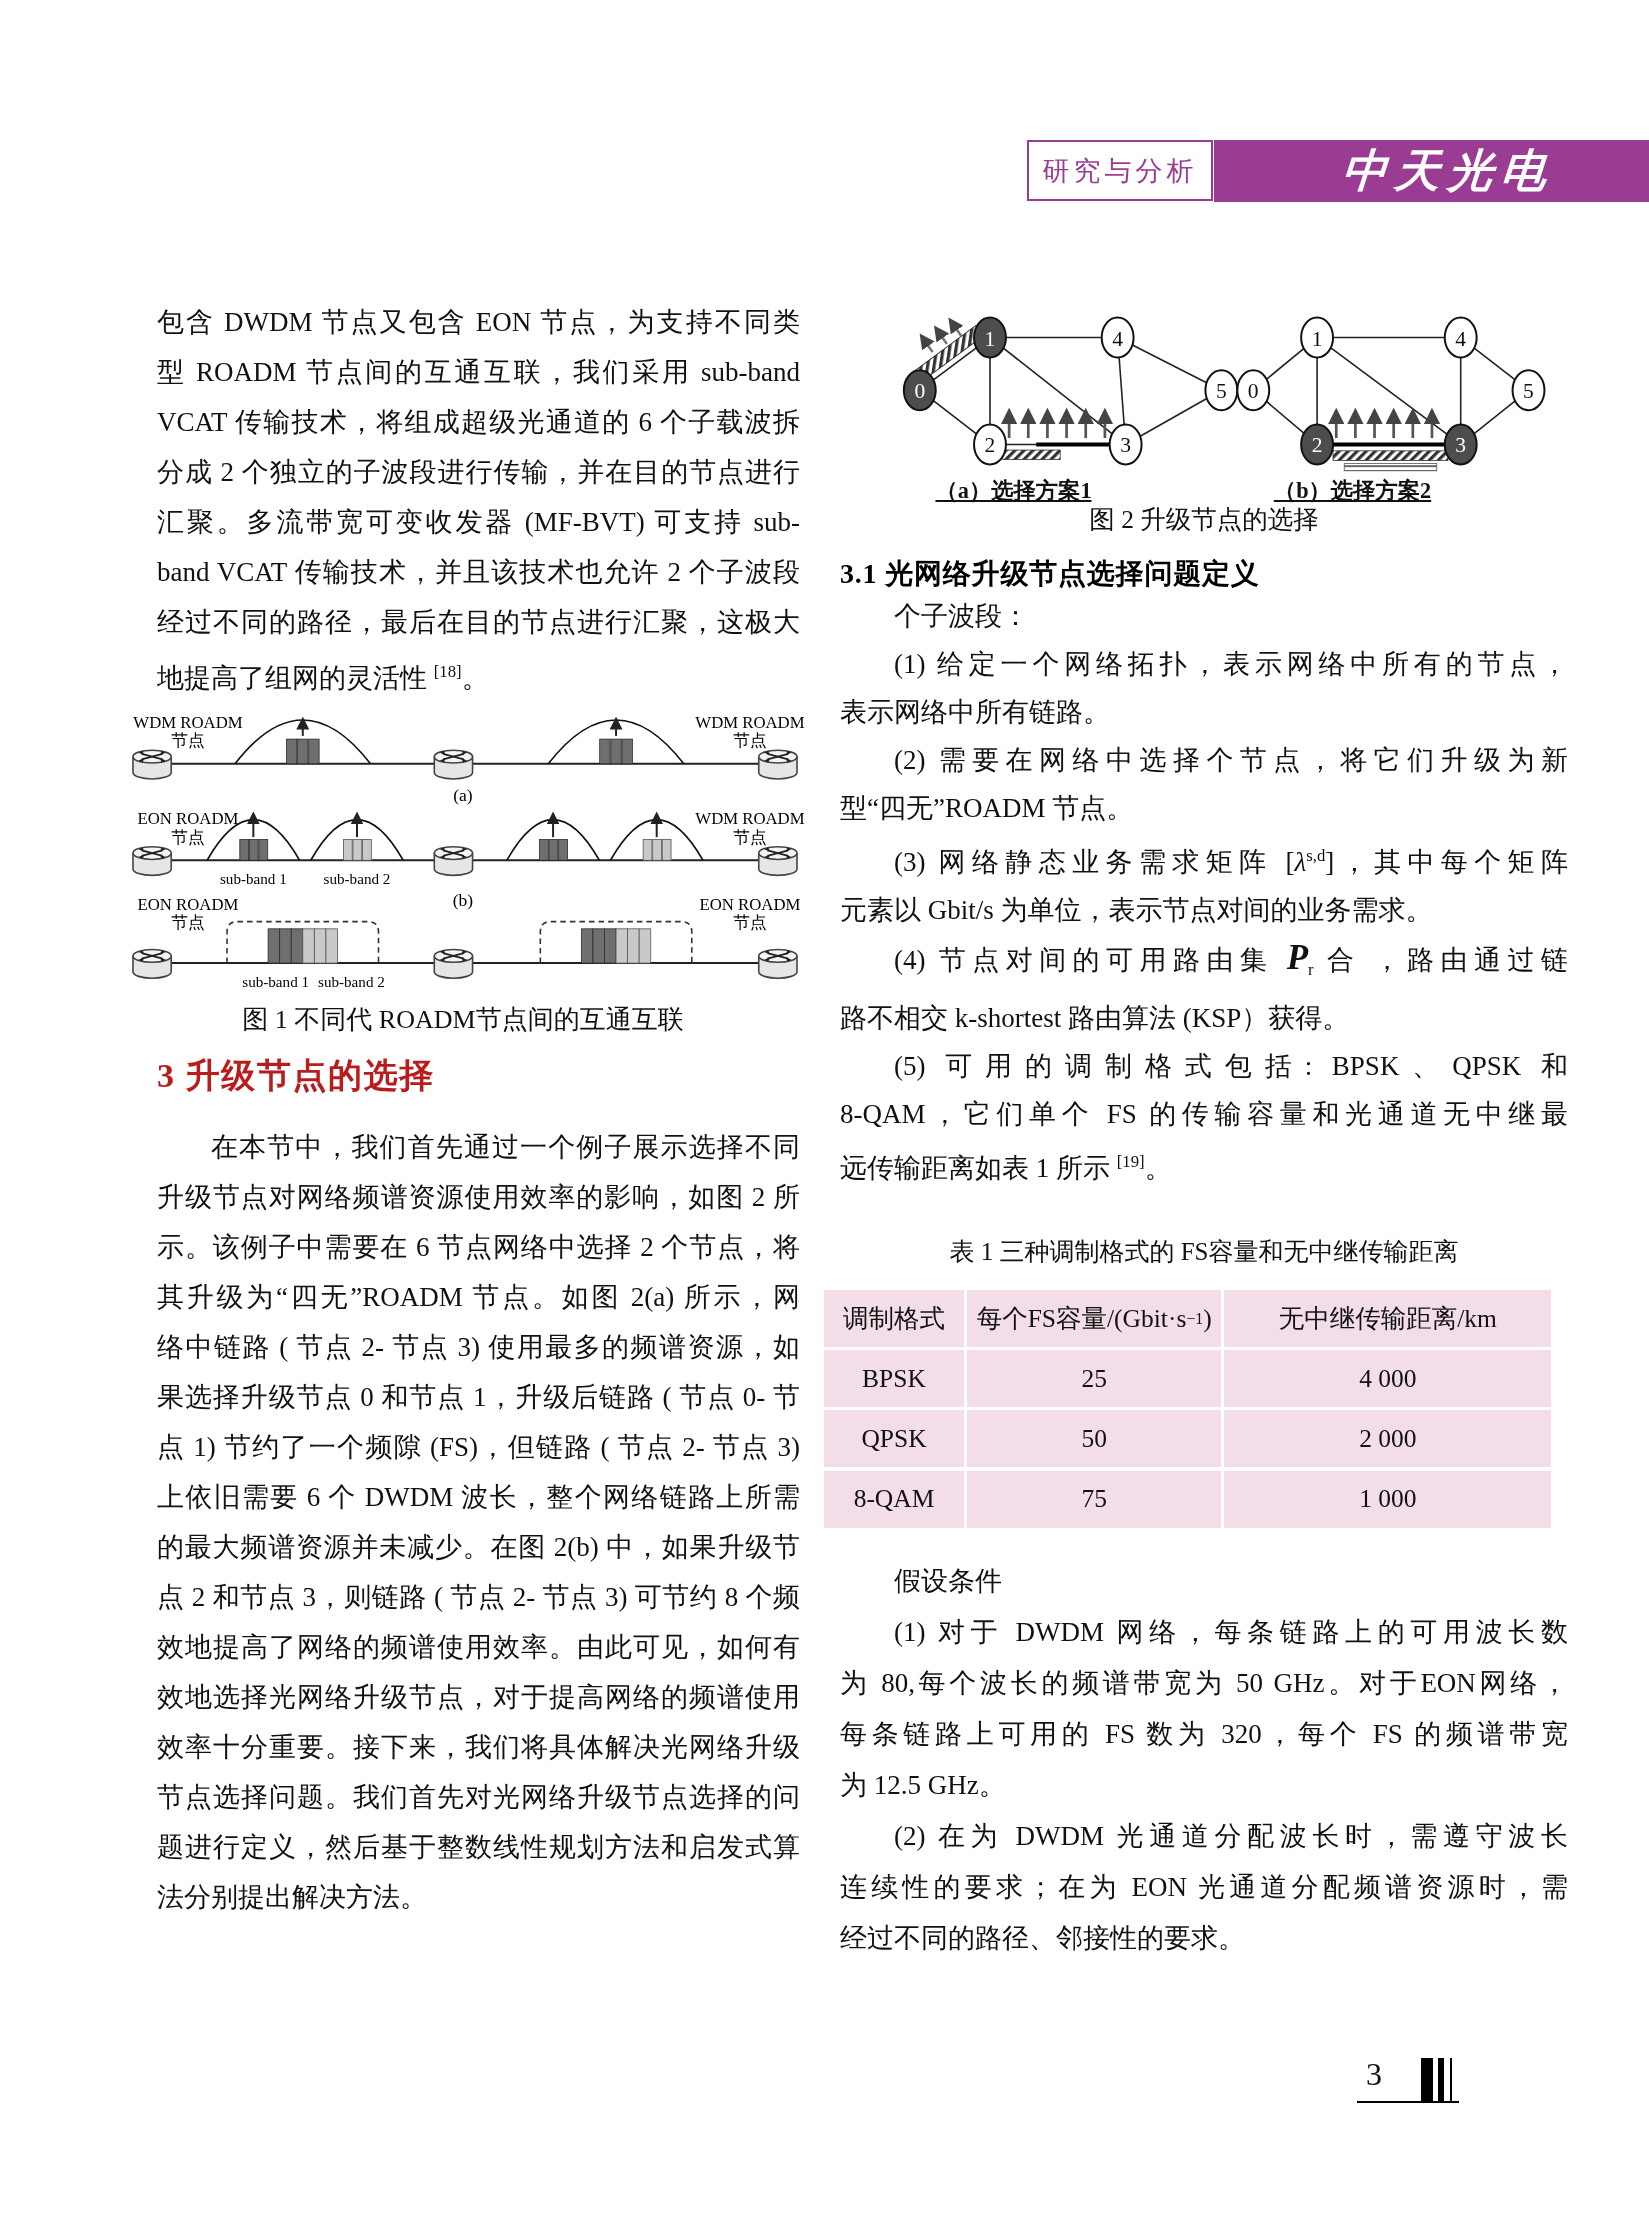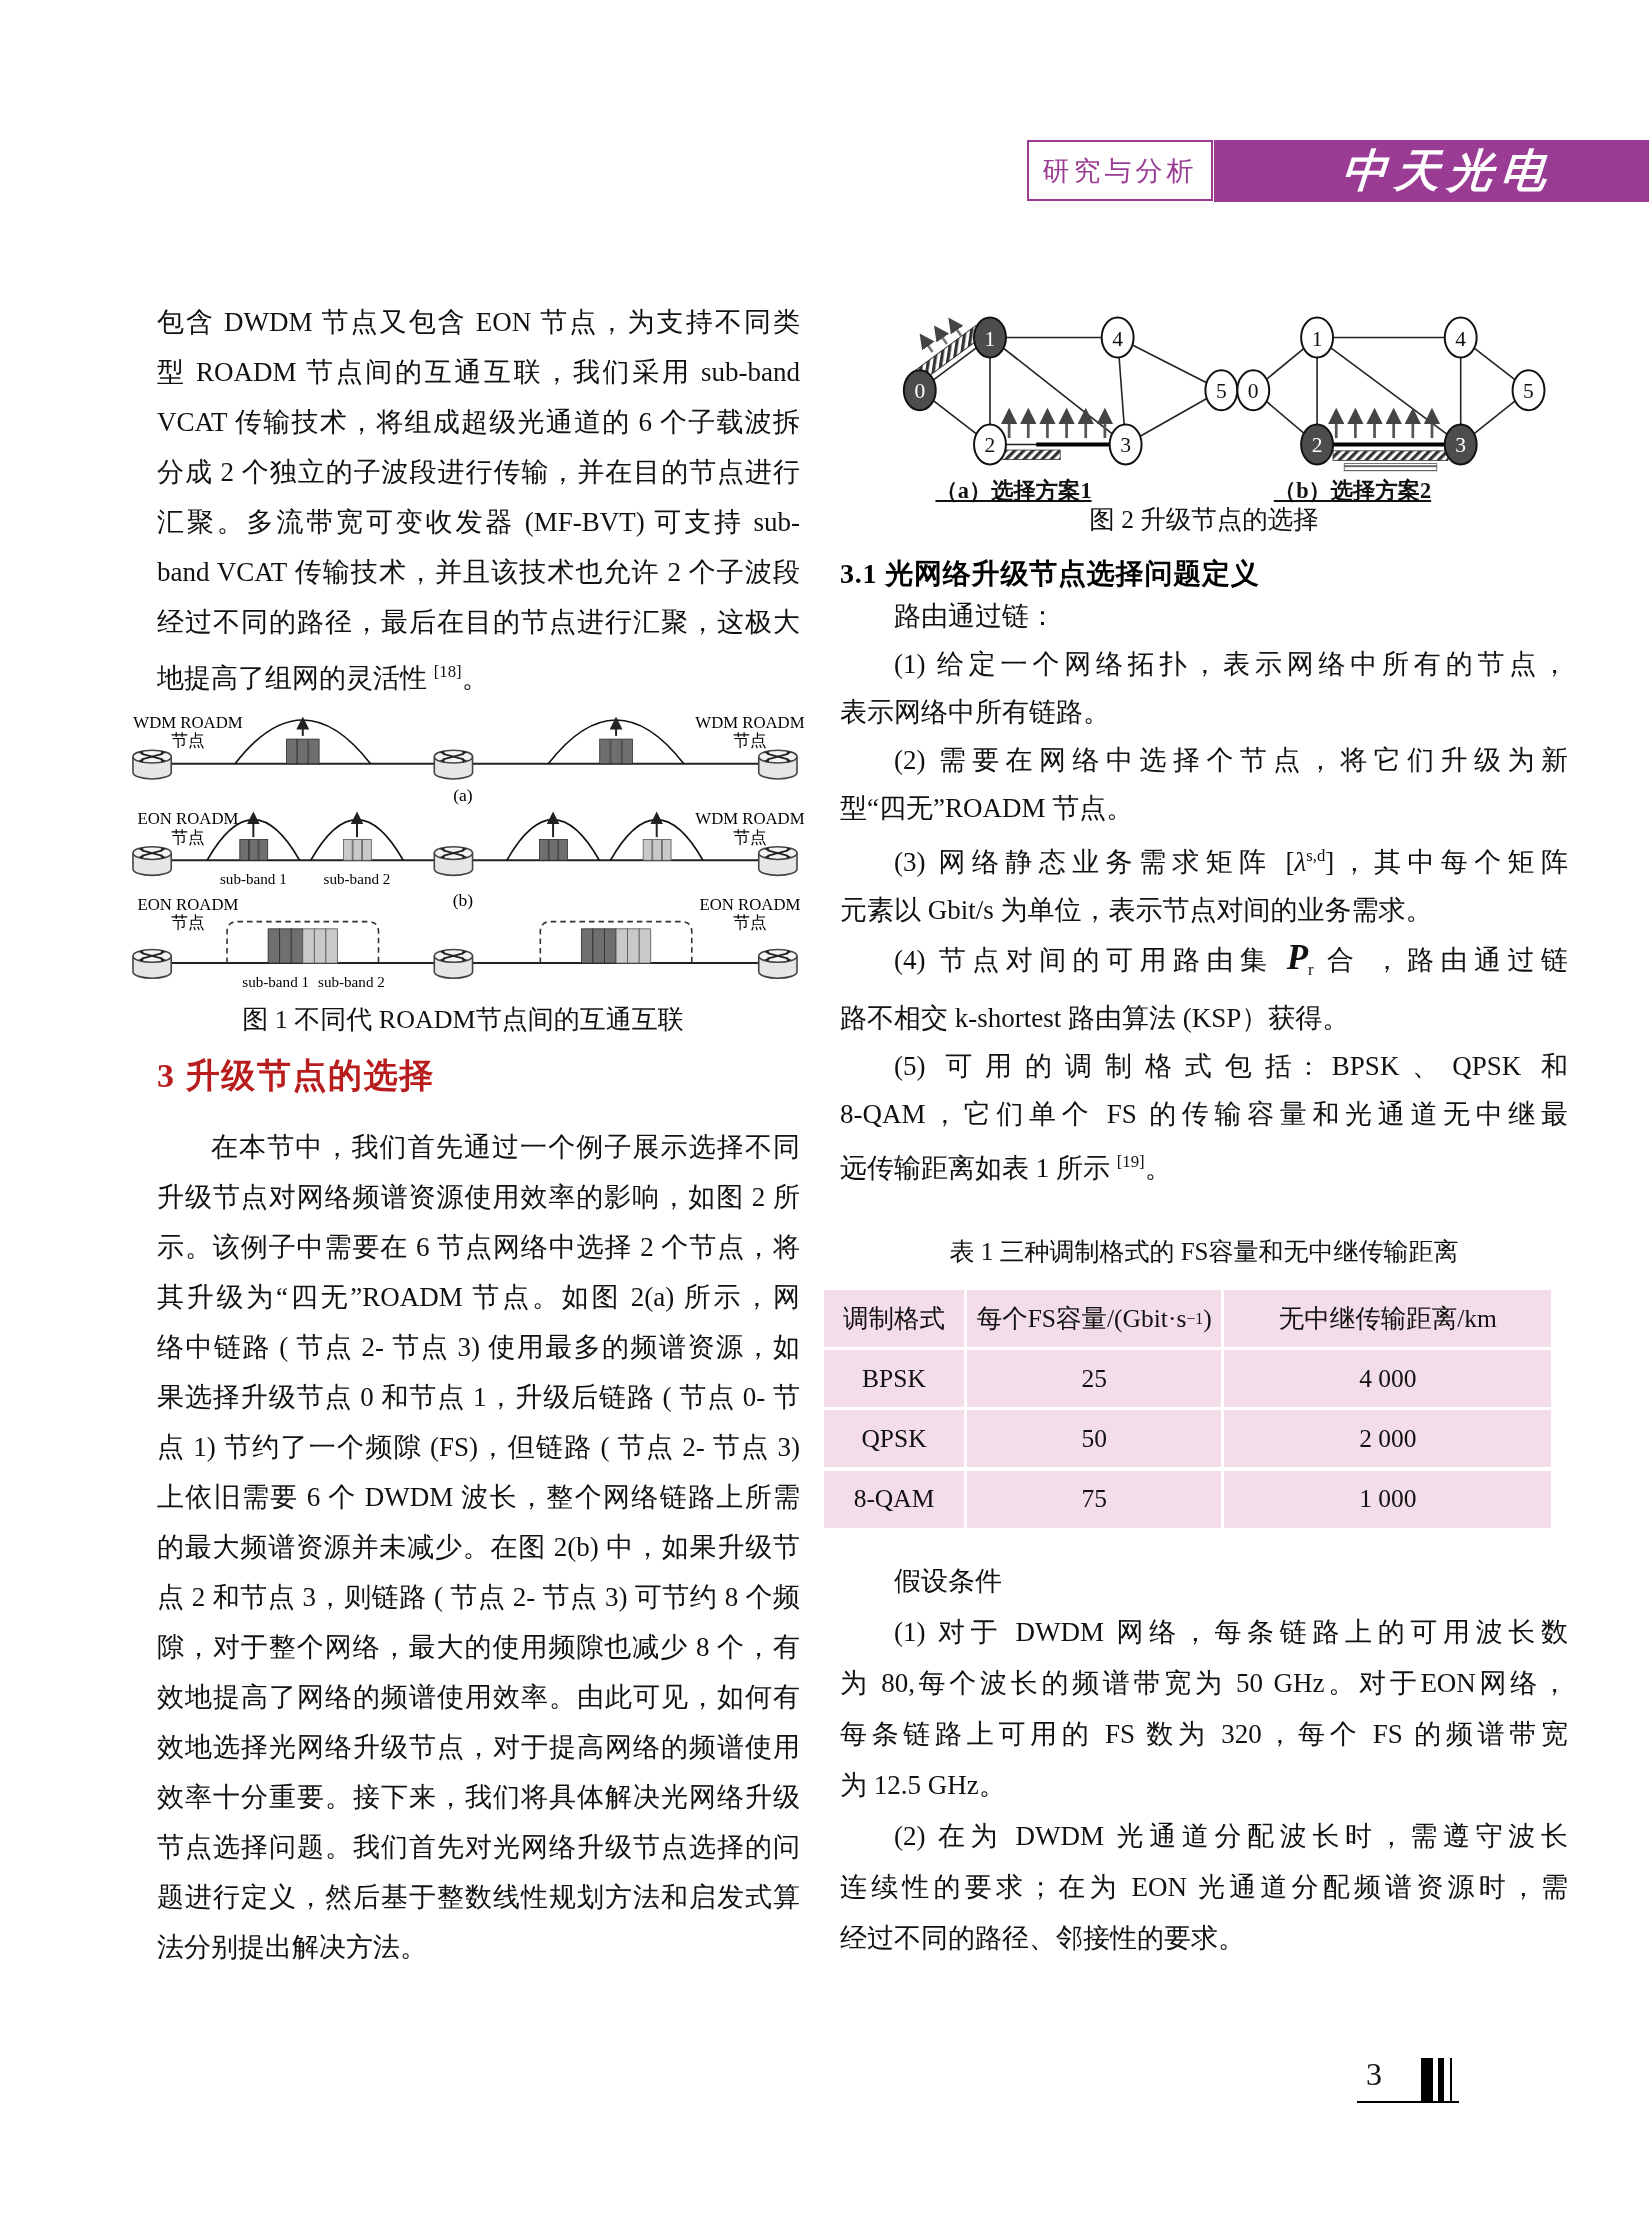--- a/index.html
+++ b/index.html
@@ -201,21 +201,20 @@
     <div class="line j ind">在本节中，我们首先通过一个例子展示选择不同</div>
     <div class="line j">升级节点对网络频谱资源使用效率的影响，如图 2 所</div>
     <div class="line j">示。该例子中需要在 6 节点网络中选择 2 个节点，将</div>
     <div class="line j">其升级为“四无”ROADM 节点。如图 2(a) 所示，网</div>
     <div class="line j">络中链路 ( 节点 2- 节点 3) 使用最多的频谱资源，如</div>
     <div class="line j">果选择升级节点 0 和节点 1，升级后链路 ( 节点 0- 节</div>
     <div class="line j">点 1) 节约了一个频隙 (FS)，但链路 ( 节点 2- 节点 3)</div>
     <div class="line j">上依旧需要 6 个 DWDM 波长，整个网络链路上所需</div>
     <div class="line j">的最大频谱资源并未减少。在图 2(b) 中，如果升级节</div>
     <div class="line j">点 2 和节点 3，则链路 ( 节点 2- 节点 3) 可节约 8 个频</div>
-    <div class="line j">隙，对于整个网络，最大的使用频隙也减少 8 个，有</div>
     <div class="line j">效地提高了网络的频谱使用效率。由此可见，如何有</div>
     <div class="line j">效地选择光网络升级节点，对于提高网络的频谱使用</div>
     <div class="line j">效率十分重要。接下来，我们将具体解决光网络升级</div>
     <div class="line j">节点选择问题。我们首先对光网络升级节点选择的问</div>
     <div class="line j">题进行定义，然后基于整数线性规划方法和启发式算</div>
     <div class="line">法分别提出解决方法。</div>
   </div>
 
   <svg style="position:absolute;left:840px;top:307px;" width="730" height="168" viewBox="0 0 915 210">
     <defs>
@@ -317,21 +316,21 @@
       <text x="863" y="114" font-size="27" text-anchor="middle" fill="#111">5</text>
     </g>
   </svg>
   <div class="subcap" style="left:882px;top:476px;width:263px;">（a）选择方案1</div>
   <div class="subcap" style="left:1221px;top:476px;width:263px;">（b）选择方案2</div>
   <div class="fig-caption" style="left:840px;top:502px;width:728px;font-weight:400;font-size:25.5px;">图 2 升级节点的选择</div>
 
   <div class="sec-h2">3.1  光网络升级节点选择问题定义</div>
 
   <div class="rcol-text" style="left:840px;top:592px;width:728px;line-height:48px;">
-    <div class="line ind">路由通过链：</div>
+    <div class="line ind">个子波段：</div>
     <div class="line j ind">(1) 给定一个网络拓扑，表示网络中所有的节点，</div>
     <div class="line">表示网络中所有链路。</div>
     <div class="line j ind">(2) 需要在网络中选择个节点，将它们升级为新</div>
     <div class="line">型“四无”ROADM 节点。</div>
     <div class="line j ind"><span>(3) 网络静态业务需求矩阵 [</span><span class="math-sym">λ</span><sup>s,d</sup><span>]，其中每个矩阵</span></div>
     <div class="line">元素以 Gbit/s 为单位，表示节点对间的业务需求。</div>
     <div class="line j ind"><span>(4) 节点对间的可用路由集 </span><span class="math-P">P</span><sub>r</sub><span> 合 ，路由通过链</span></div>
     <div class="line">路不相交 k-shortest 路由算法 (KSP）获得。</div>
     <div class="line j ind">(5) 可用的调制格式包括: BPSK、QPSK 和</div>
     <div class="line j">8-QAM，它们单个 FS 的传输容量和光通道无中继最</div>

